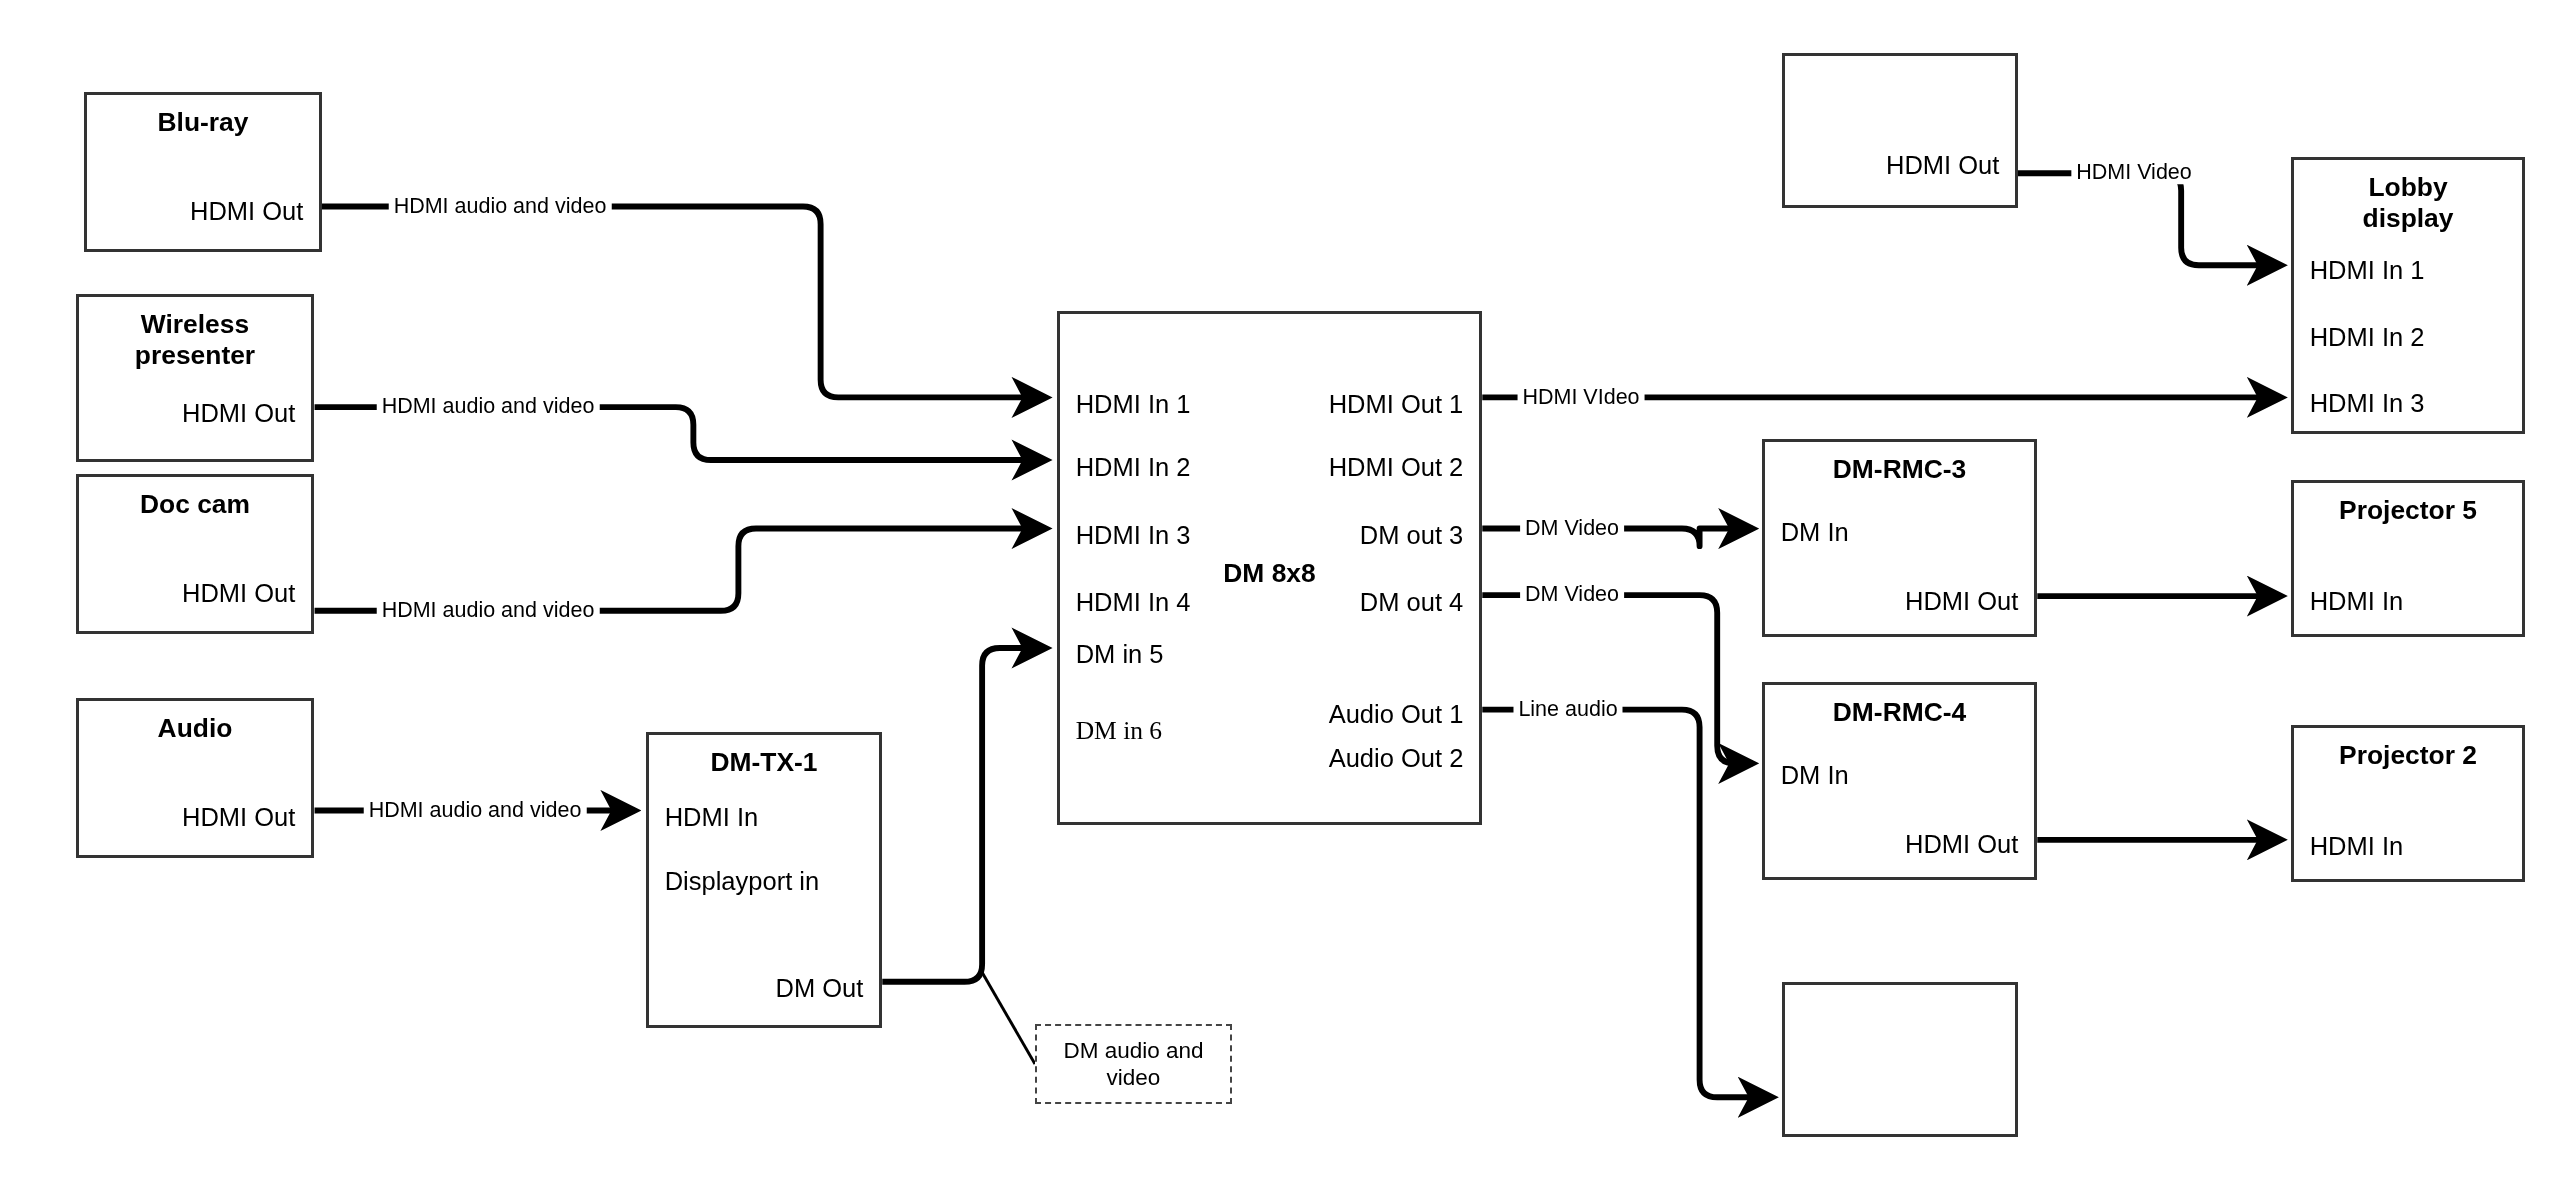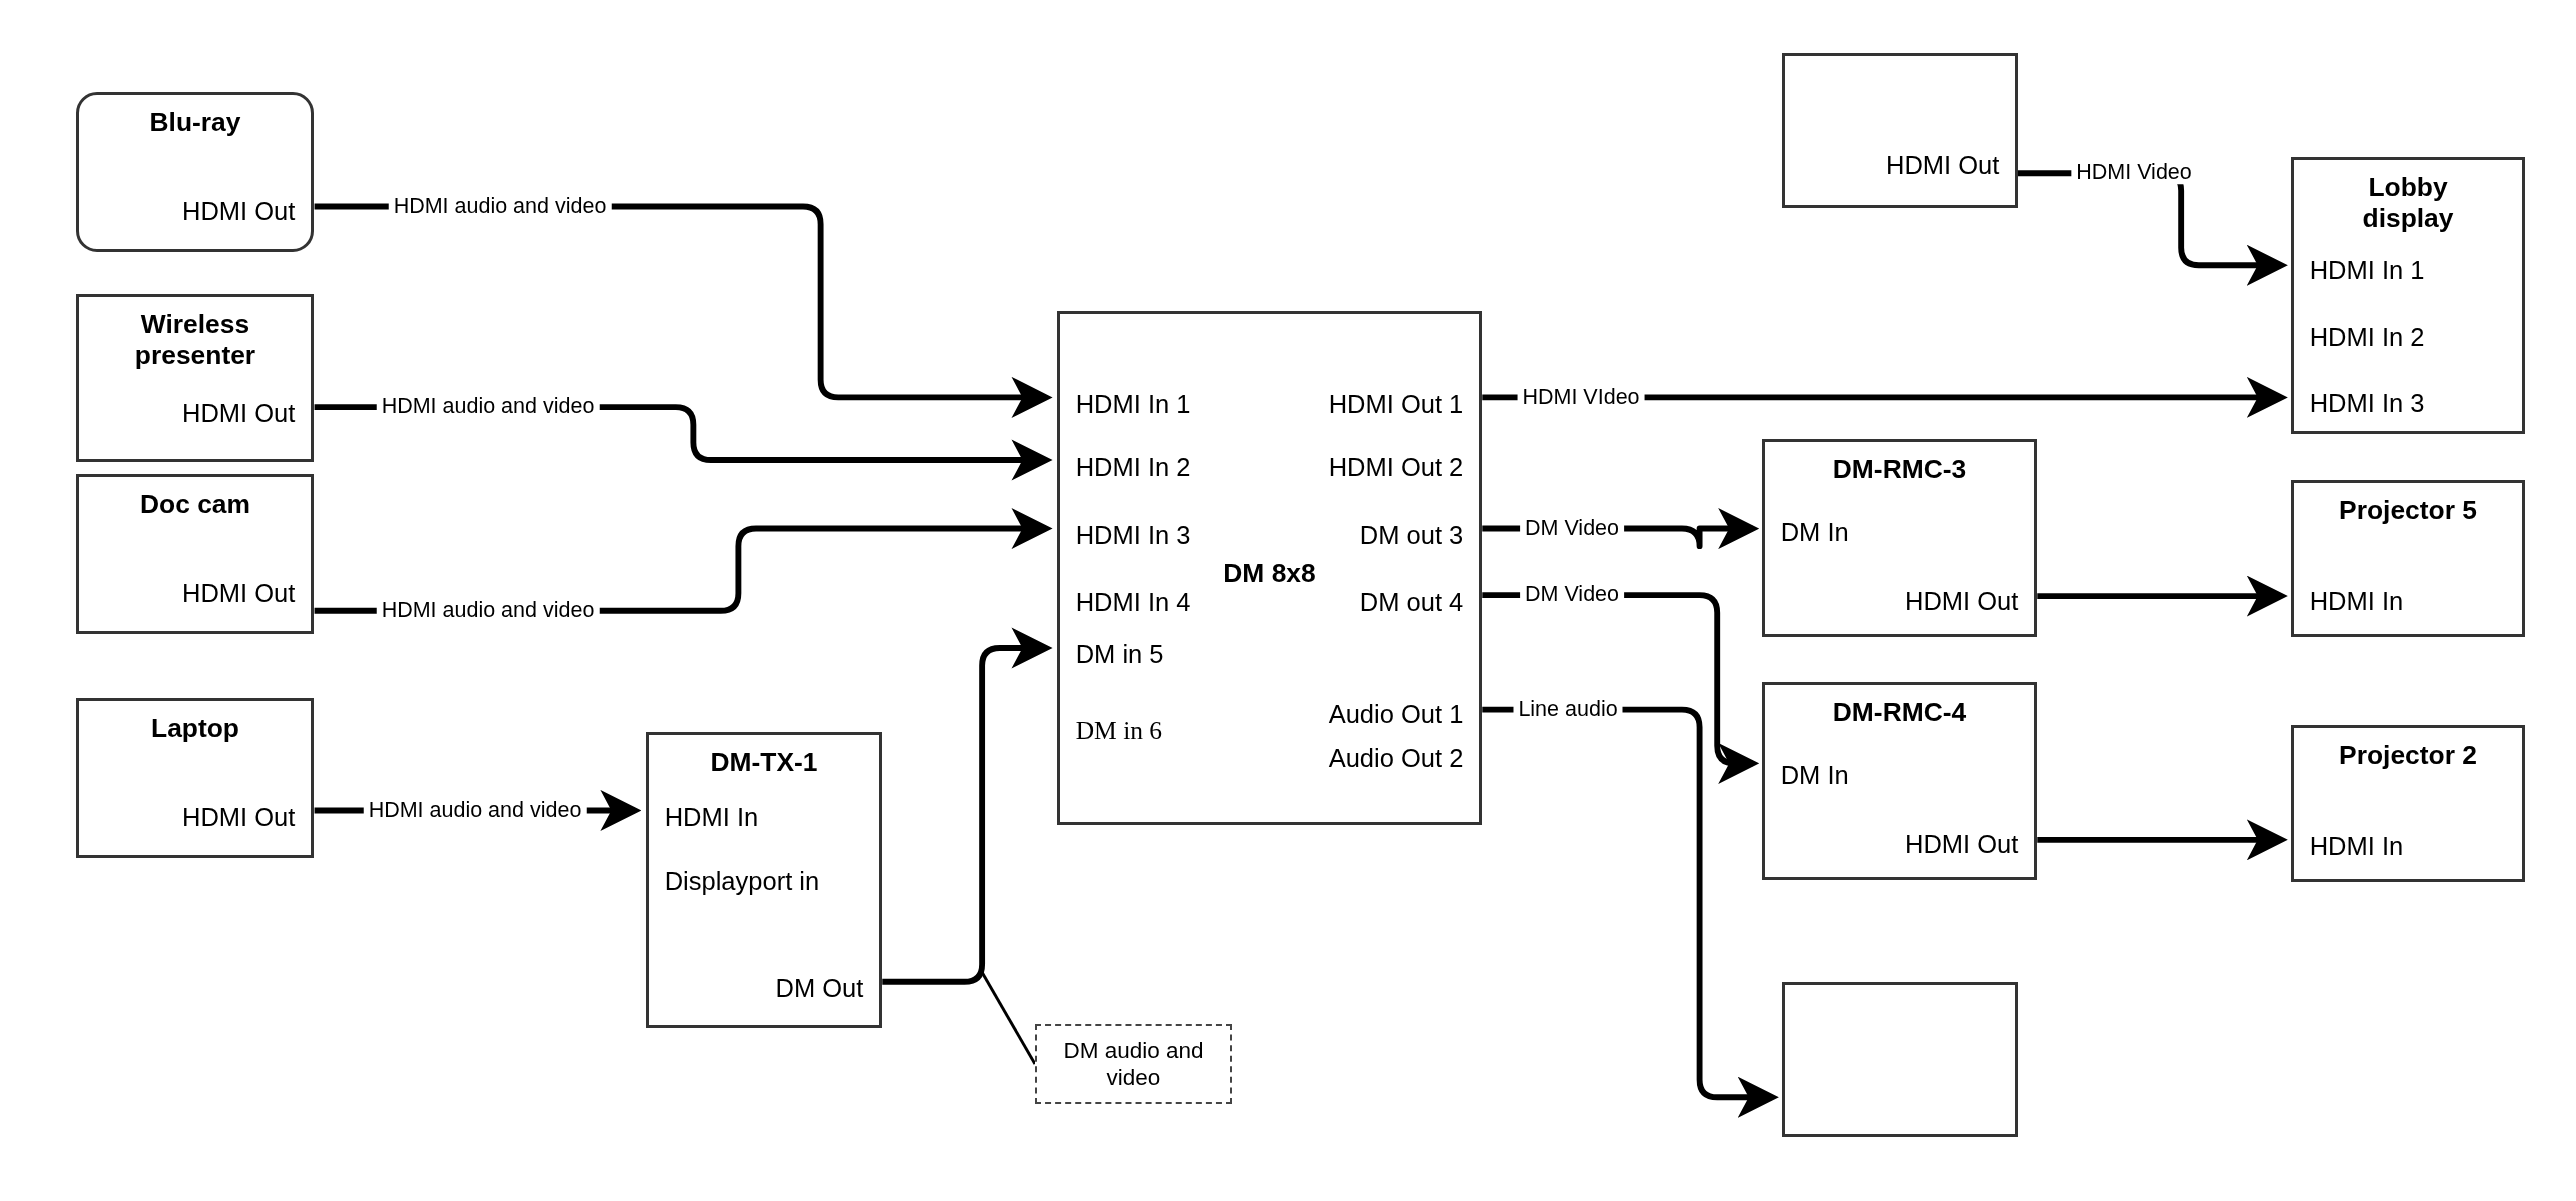--- a/index.html
+++ b/index.html
@@ -110,38 +110,38 @@
       <path d="M 1514 608 L 1736 608 Q 1754 608 1754 626 L 1754 762 Q 1754 780 1772 780 L 1790 780" marker-end="url(#arrow)"></path>
 
       <path d="M 1514 725 L 1718 725 Q 1736 725 1736 743 L 1736 1103 Q 1736 1121 1754 1121 L 1810 1121" marker-end="url(#arrow)"></path>
 
       <path d="M 2081 609 L 2330 609" marker-end="url(#arrow)"></path>
 
       <path d="M 2081 858 L 2330 858" marker-end="url(#arrow)"></path>
     </g>
   </svg>
 
-  <div class="node" style="left:76px; top:92px; width:238px; height:160px;border-radius:21px;">
+  <div class="node" style="left:84px; top:92px; width:238px; height:160px;">
     <div class="title">Blu-ray</div>
     <div class="port right" style="top:104px;">HDMI Out</div>
   </div>
 
   <div class="node" style="left:76px; top:294px; width:238px; height:168px;">
     <div class="title">Wireless
 presenter</div>
     <div class="port right" style="top:104px;">HDMI Out</div>
   </div>
 
   <div class="node" style="left:76px; top:474px; width:238px; height:160px;">
     <div class="title">Doc cam</div>
     <div class="port right" style="top:104px;">HDMI Out</div>
   </div>
 
   <div class="node" style="left:76px; top:698px; width:238px; height:160px;">
-    <div class="title">Laptop</div>
+    <div class="title">Audio</div>
     <div class="port right" style="top:104px;">HDMI Out</div>
   </div>
 
   <div class="node" style="left:646px; top:732px; width:236px; height:296px;">
     <div class="title">DM-TX-1</div>
     <div class="port left" style="top:70px;">HDMI In</div>
     <div class="port left" style="top:134px;">Displayport in</div>
     <div class="port right" style="top:241px;">DM Out</div>
   </div>
 

